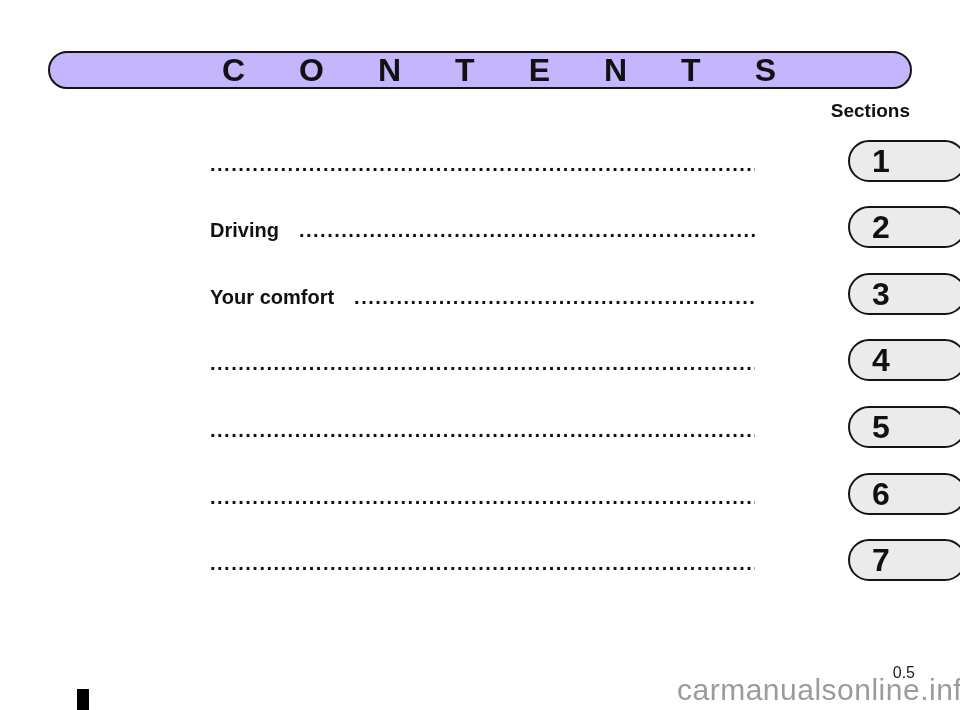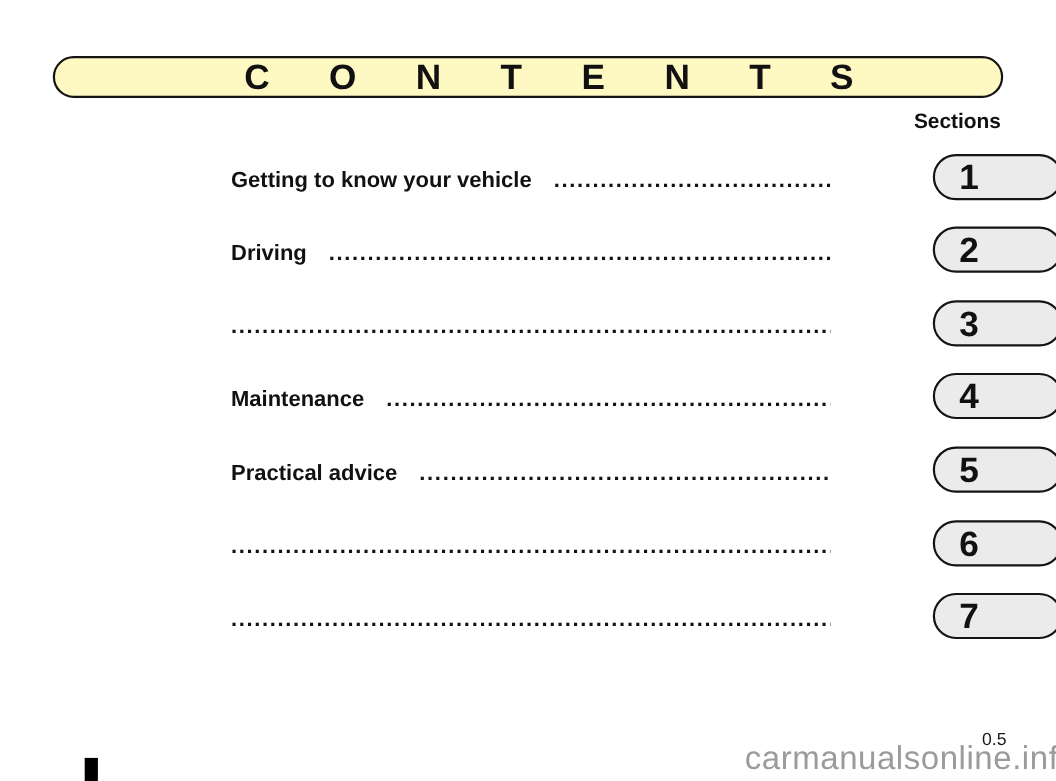--- a/index.html
+++ b/index.html
@@ -8,21 +8,21 @@
     position: relative; overflow: hidden;
     background: #ffffff;
     font-family: "Liberation Sans", sans-serif;
     color: #111;
   }
 
   
   .pill {
     position: absolute; left: 48px; top: 51px;
     width: 864px; height: 38px; box-sizing: border-box;
-    background: #fef9c3;
+    background: #c4b5fd;
     border: 2px solid #141414;
     border-radius: 20px;
   }
   .pill-label {
     position: absolute; left: 172px; top: 0; height: 34px;
     line-height: 34px;
     font-size: 32px; font-weight: bold;
     letter-spacing: 54px; white-space: nowrap;
     color: #111;
   }
@@ -86,60 +86,58 @@
 <body>
 
 <div class="pill">
   <span class="pill-label">CONTENTS</span>
 </div>
 
 <div class="sections-label">Sections</div>
 
 <div class="row" style="top:140px">
   <div class="row-text">
-    <span class="title">Getting to know your vehicle</span>
     <span class="dots">..............................................................................................................</span>
   </div>
   <div class="num-box">
     <span class="num">1</span>
   </div>
 </div>
 
 <div class="row" style="top:206px">
   <div class="row-text">
     <span class="title">Driving</span>
     <span class="dots">..............................................................................................................</span>
   </div>
   <div class="num-box">
     <span class="num">2</span>
   </div>
 </div>
 
 <div class="row" style="top:273px">
   <div class="row-text">
+    <span class="title">Your comfort</span>
     <span class="dots">..............................................................................................................</span>
   </div>
   <div class="num-box">
     <span class="num">3</span>
   </div>
 </div>
 
 <div class="row" style="top:339px">
   <div class="row-text">
-    <span class="title">Maintenance</span>
     <span class="dots">..............................................................................................................</span>
   </div>
   <div class="num-box">
     <span class="num">4</span>
   </div>
 </div>
 
 <div class="row" style="top:406px">
   <div class="row-text">
-    <span class="title">Practical advice</span>
     <span class="dots">..............................................................................................................</span>
   </div>
   <div class="num-box">
     <span class="num">5</span>
   </div>
 </div>
 
 <div class="row" style="top:473px">
   <div class="row-text">
     <span class="dots">..............................................................................................................</span>

